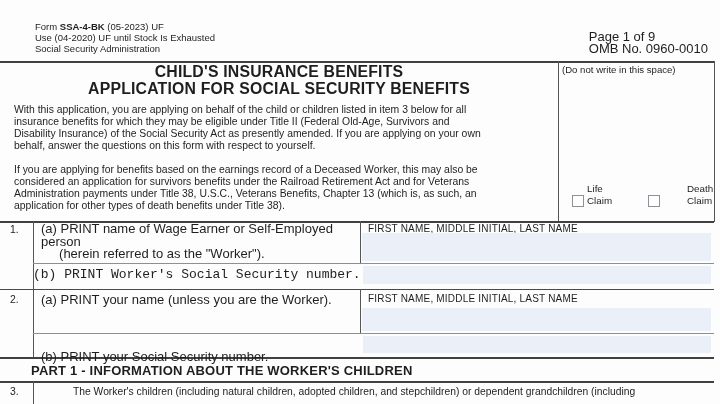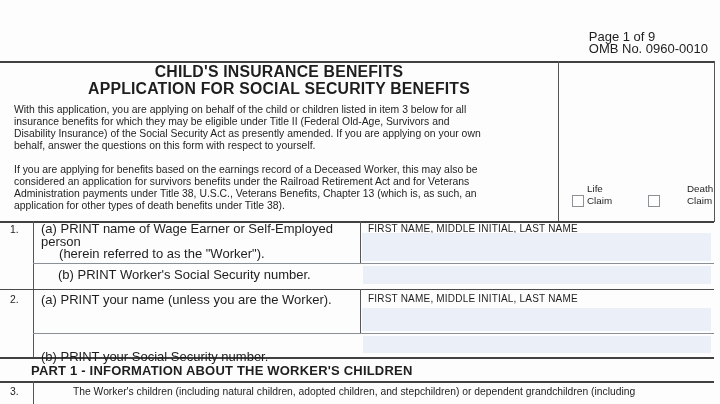--- a/index.html
+++ b/index.html
@@ -26,20 +26,25 @@
   .value-header{font-size:10px;letter-spacing:.2px;white-space:nowrap;}
   .input-area{position:absolute;background:#ebeff7;}
   .part-heading{font-size:13px;font-weight:bold;letter-spacing:.2px;white-space:nowrap;margin-left:26px;}
   .item3-text{font-size:10.3px;white-space:nowrap;}
 </style>
 </head>
 <body>
 
 <div class="page">
 
+  <div class="abs header-left">
+    <div><span>Form </span><span class="bold">SSA-4-BK</span><span> (05-2023) UF</span></div>
+    <div>Use (04-2020) UF until Stock Is Exhausted</div>
+    <div>Social Security Administration</div>
+  </div>
   <div class="abs header-right">
     <div>Page 1 of 9</div>
     <div>OMB No. 0960-0010</div>
   </div>
 
   <div class="hline thick" style="top:61px;left:0;width:714px;"></div>
 
   <div class="abs title-block">
     <div>CHILD'S INSURANCE BENEFITS</div>
     <div>APPLICATION FOR SOCIAL SECURITY BENEFITS</div>
@@ -48,20 +53,21 @@
 insurance benefits for which they may be eligible under Title II (Federal Old-Age, Survivors and
 Disability Insurance) of the Social Security Act as presently amended. If you are applying on your own
 behalf, answer the questions on this form with respect to yourself.</div>
   <div class="abs para" style="top:164px;">If you are applying for benefits based on the earnings record of a Deceased Worker, this may also be
 considered an application for survivors benefits under the Railroad Retirement Act and for Veterans
 Administration payments under Title 38, U.S.C., Veterans Benefits, Chapter 13 (which is, as such, an
 application for other types of death benefits under Title 38).</div>
 
   <div class="vline" style="top:61px;left:558px;height:161px;"></div>
   <div class="vline" style="top:61px;left:714px;height:161px;"></div>
+  <div class="abs dnw-label">(Do not write in this space)</div>
 
   <span class="checkbox" style="top:195px;left:572px;"></span>
   <div class="abs claim-label" style="top:183px;left:587px;">
     <div>Life</div>
     <div>Claim</div>
   </div>
   <span class="checkbox" style="top:195px;left:648px;"></span>
   <div class="abs claim-label" style="top:183px;left:671px;margin-left:16px;">
     <div>Death</div>
     <div>Claim</div>
@@ -74,21 +80,21 @@
   <div class="hline" style="top:289px;left:0;width:714px;"></div>
   <div class="vline" style="top:289px;left:360px;height:44px;"></div>
   <div class="hline light" style="top:333px;left:33px;width:681px;"></div>
   <div class="hline thick" style="top:357px;left:0;width:714px;"></div>
 
   <div class="abs cell-num" style="top:224px;left:10px;">1.</div>
   <div class="abs cell-label" style="top:223px;left:41px;width:318px;">(a) PRINT name of Wage Earner or Self-Employed person
      (herein referred to as the "Worker").</div>
   <div class="abs value-header" style="top:223px;left:368px;">FIRST NAME, MIDDLE INITIAL, LAST NAME</div>
   <div class="input-area" style="top:233px;left:362px;width:349px;height:28px;"></div>
-  <div class="abs cell-label" style="top:269px;left:58px;">(b) PRINT Worker's Social Security number.</div>
+  <div class="abs cell-label" style="top:269px;left:33px;font-family:Liberation Mono, monospace;">(b) PRINT Worker's Social Security number.</div>
   <div class="input-area" style="top:266px;left:363px;width:348px;height:18px;"></div>
 
   <div class="abs cell-num" style="top:294px;left:10px;">2.</div>
   <div class="abs cell-label" style="top:294px;left:41px;width:318px;">(a) PRINT your name (unless you are the Worker).</div>
   <div class="abs value-header" style="top:293px;left:368px;">FIRST NAME, MIDDLE INITIAL, LAST NAME</div>
   <div class="input-area" style="top:308px;left:362px;width:349px;height:23px;"></div>
   <div class="abs cell-label" style="top:339px;left:41px;margin-top:12px;">(b) PRINT your Social Security number.</div>
   <div class="input-area" style="top:336px;left:363px;width:348px;height:17px;"></div>
 
   <div class="abs part-heading" style="top:363px;left:5px;">PART 1 - INFORMATION ABOUT THE WORKER'S CHILDREN</div>

